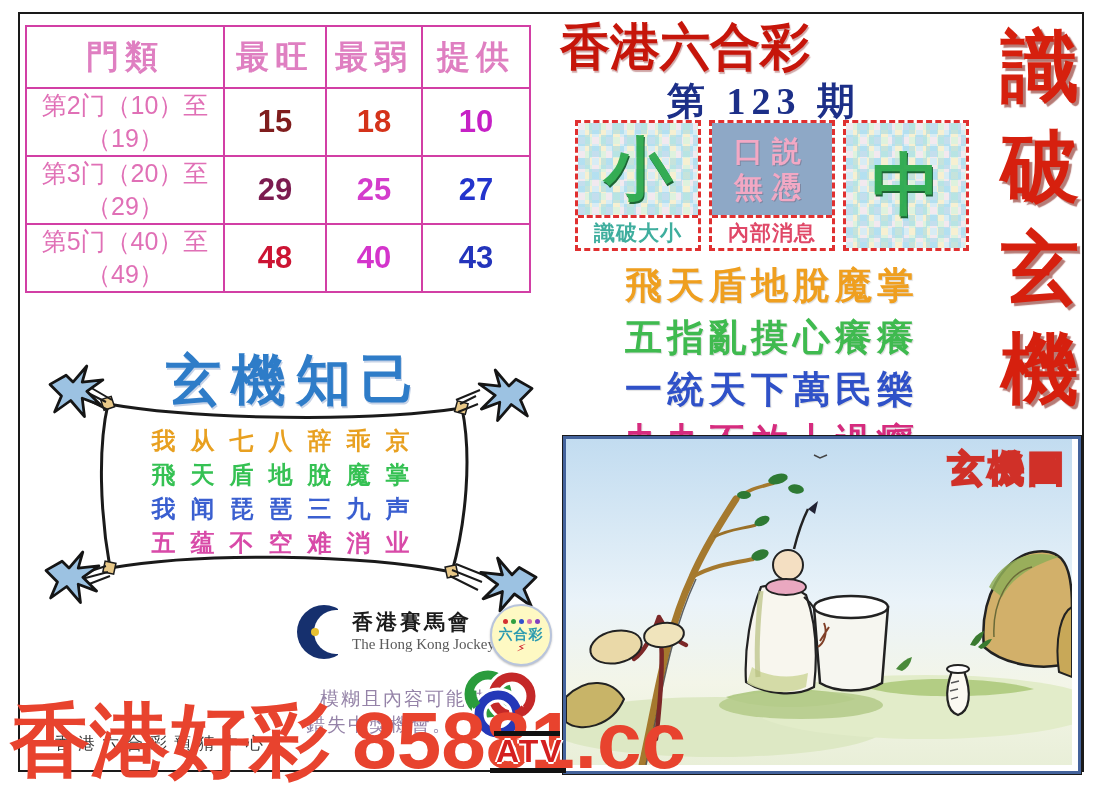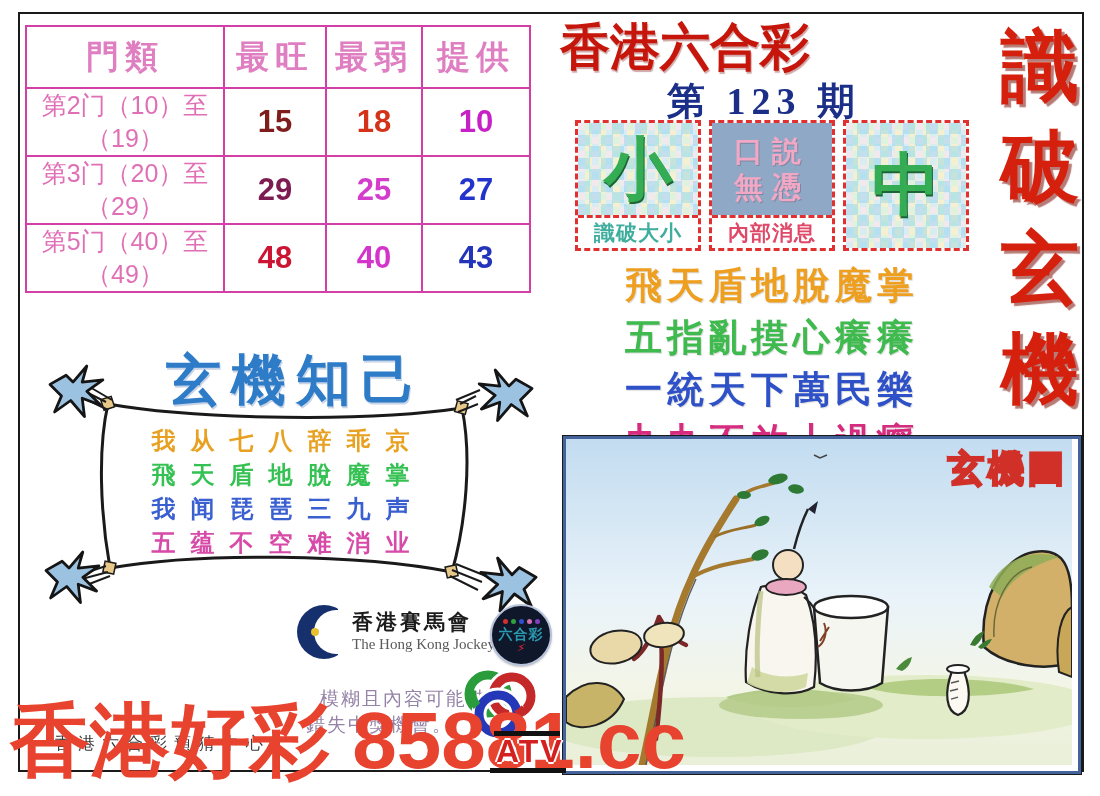--- a/index.html
+++ b/index.html
@@ -30,21 +30,21 @@
   #banner-verse{left:128px;top:424px;width:320px;z-index:3;text-align:center;
     font-family:"Liberation Serif","DejaVu Serif",serif;}
   #banner-verse .vline{font-size:24px;font-weight:bold;letter-spacing:15px;line-height:34px;white-space:nowrap;}
 
   
   #jc-emblem{left:296px;top:602px;width:42px;height:60px;overflow:hidden;z-index:2;}
   #jc-cn{left:352px;top:608px;font-size:21px;font-weight:bold;color:#1c1c1c;letter-spacing:3px;z-index:2;}
   #jc-en{left:352px;top:636px;font-size:15px;color:#5a5a5a;z-index:2;
     font-family:"Liberation Serif","DejaVu Serif",serif;}
   #m6-badge{left:490px;top:604px;width:58px;height:58px;border-radius:50%;
-    background:#0f172a;border:2px solid #b8c4dc;z-index:2;box-shadow:0 1px 2px rgba(0,0,0,.25);
+    background:#fef9c3;border:2px solid #b8c4dc;z-index:2;box-shadow:0 1px 2px rgba(0,0,0,.25);
     display:flex;flex-direction:column;align-items:center;justify-content:center;}
   #m6-dots{display:flex;gap:3px;margin-bottom:2px;}
   #m6-dots i{width:5px;height:5px;border-radius:50%;display:block;}
   #m6-text{font-size:14px;font-weight:bold;color:#2a9ab0;letter-spacing:1px;}
   #m6-bolt{color:#d42230;font-size:12px;line-height:8px;transform:rotate(12deg);}
   #jc-disc1{left:320px;top:686px;font-size:19px;color:#9583a8;letter-spacing:2px;z-index:2;}
   #jc-disc2{left:306px;top:712px;font-size:19px;color:#9583a8;letter-spacing:2px;z-index:2;}
 
   
   #atv-rings{left:450px;top:666px;z-index:3;}

